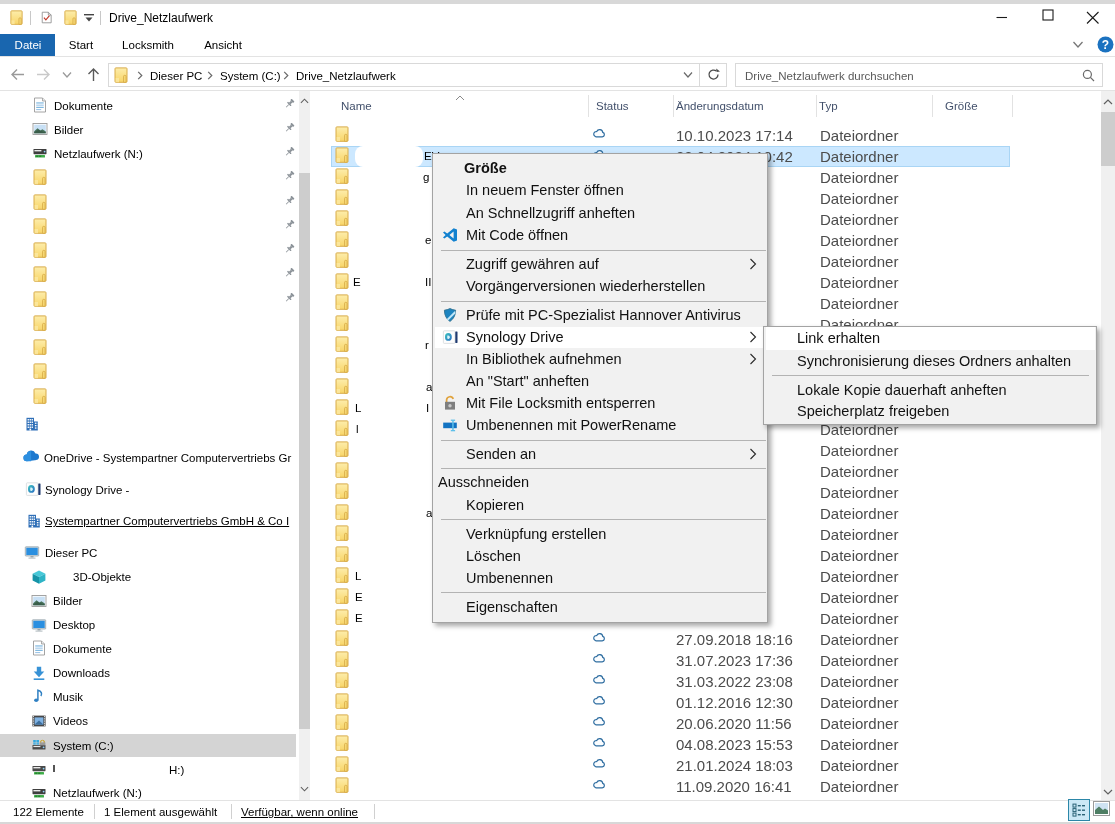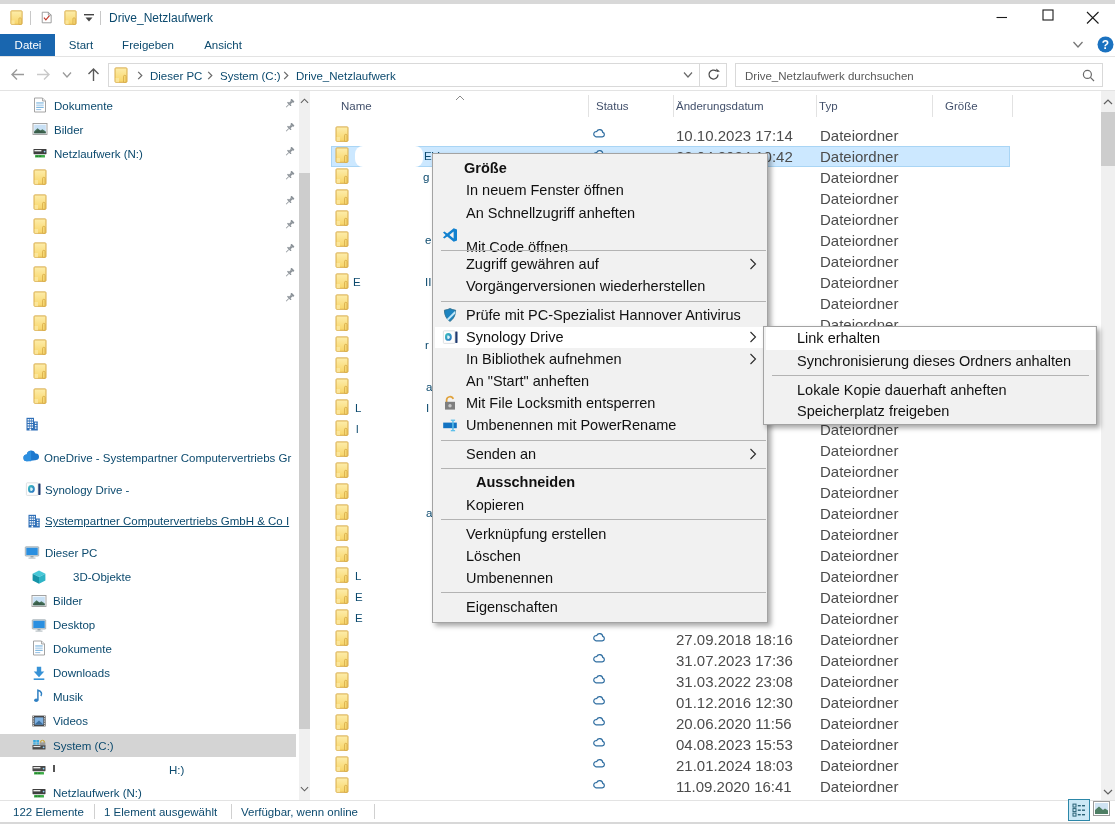--- a/index.html
+++ b/index.html
@@ -1,18 +1,18 @@
 <!DOCTYPE html>
 <html><head><meta charset="utf-8">
 <style>
 * { margin:0; padding:0; box-sizing:border-box; }
 html,body { width:1115px; height:824px; overflow:hidden; background:#fff;
   font-family:"Liberation Sans", sans-serif; }
 .a { position:absolute; }
-.txt { position:absolute; white-space:nowrap; font-size:11.5px; color:#0c4a6e; }
+.txt { position:absolute; white-space:nowrap; font-size:11.5px; color:#000000; }
 .gtxt { position:absolute; white-space:nowrap; font-size:15px; color:#4c4c4c; }
 .htxt { position:absolute; white-space:nowrap; font-size:11.5px; color:#42506b; }
 .mtxt { position:absolute; white-space:nowrap; font-size:14.5px; color:#111; }
 .sep { position:absolute; background:#b3b3b3; height:1px; }
 svg { position:absolute; overflow:visible; }
 </style></head><body>
 <svg width="0" height="0" style="position:absolute">
 <defs>
 <g id="folder">
   <linearGradient id="fg" x1="0" y1="0" x2="0" y2="1">
@@ -201,21 +201,21 @@
   </svg>
 <svg class="a" style="left:1041px;top:8px" width="14" height="14" viewBox="0 0 14 14">
     <rect x="2" y="2" width="10" height="10" fill="none" stroke="#1a1a1a" stroke-width="1.1"></rect>
   </svg>
 <svg class="a" style="left:1086px;top:11px" width="14" height="14" viewBox="0 0 14 14">
     <path d="M1,1 L12.5,12.5 M12.5,1 L1,12.5" stroke="#1a1a1a" stroke-width="1.1"></path>
   </svg>
 <div class="a" style="left:0;top:34px;width:55px;height:22px;background:#1966af"></div>
 <div class="txt" style="left:27px;top:45px;transform:translateY(-50%);color:#fff;transform:translate(-50%,-50%);left:28px">Datei</div>
 <div class="txt" style="left:81px;top:45px;transform:translateY(-50%);transform:translate(-50%,-50%)">Start</div>
-<div class="txt" style="left:148px;top:45px;transform:translateY(-50%);transform:translate(-50%,-50%)">Freigeben</div>
+<div class="txt" style="left:148px;top:45px;transform:translateY(-50%);transform:translate(-50%,-50%)">Locksmith</div>
 <div class="txt" style="left:223px;top:45px;transform:translateY(-50%);transform:translate(-50%,-50%)">Ansicht</div>
 <svg class="a" style="left:1072px;top:40px" width="12" height="9" viewBox="0 0 12 9">
     <path d="M1.5,2 L6,7 L10.5,2" fill="none" stroke="#777" stroke-width="1.3"></path>
   </svg>
 <svg class="a" style="left:1097px;top:36px" width="17" height="17" viewBox="0 0 17 17">
     <circle cx="8.5" cy="8.5" r="8" fill="#1b72c0"></circle>
     <text x="8.5" y="12.6" text-anchor="middle" font-size="12" font-weight="bold" fill="#fff" font-family="Liberation Sans">?</text>
   </svg>
 <div class="a" style="left:0;top:56px;width:1115px;height:1px;background:#e3e3e3"></div>
 <svg class="a" style="left:9px;top:67px" width="17" height="15" viewBox="0 0 17 15">
@@ -668,21 +668,21 @@
   </svg>
 <div class="a" style="left:1101px;top:112px;width:14px;height:54px;background:#cdcdcd"></div>
 <svg class="a" style="left:1103px;top:789px" width="10" height="6" viewBox="0 0 10 6">
     <path d="M1,1 L5,5 L9,1" fill="none" stroke="#606060" stroke-width="1.2"></path>
   </svg>
 <div class="a" style="left:432px;top:153px;width:336px;height:470px;background:#f1f1f1;border:1px solid #a3a3a3;box-shadow:3px 3px 5px rgba(0,0,0,0.35)"></div>
 <div class="a" style="left:435px;top:327px;width:330px;height:21px;background:#fff"></div>
 <div class="mtxt" style="left:464px;top:167.5px;transform:translateY(-50%);font-weight:bold;">Größe</div>
 <div class="mtxt" style="left:466px;top:190px;transform:translateY(-50%);">In neuem Fenster öffnen</div>
 <div class="mtxt" style="left:466px;top:212.5px;transform:translateY(-50%);">An Schnellzugriff anheften</div>
-<div class="mtxt" style="left:466px;top:235px;transform:translateY(-50%);margin-top:12px;">Mit Code öffnen</div>
+<div class="mtxt" style="left:466px;top:235px;transform:translateY(-50%);">Mit Code öffnen</div>
 <svg class="a" style="left:442px;top:227px" width="16" height="16" viewBox="0 0 16 16">
     <use href="#vscode"></use>
   </svg>
 <div class="mtxt" style="left:466px;top:264.2px;transform:translateY(-50%);">Zugriff gewähren auf</div>
 <svg class="a" style="left:749px;top:258.2px" width="8" height="12" viewBox="0 0 8 12">
     <path d="M1.5,1 L6.5,6 L1.5,11" fill="none" stroke="#2a2a2a" stroke-width="1.1"></path>
   </svg>
 <div class="mtxt" style="left:466px;top:286px;transform:translateY(-50%);">Vorgängerversionen wiederherstellen</div>
 <div class="mtxt" style="left:466px;top:315px;transform:translateY(-50%);">Prüfe mit PC-Spezialist Hannover Antivirus</div>
 <svg class="a" style="left:442px;top:307px" width="16" height="16" viewBox="0 0 16 16">
@@ -705,21 +705,21 @@
     <use href="#lock"></use>
   </svg>
 <div class="mtxt" style="left:466px;top:425px;transform:translateY(-50%);">Umbenennen mit PowerRename</div>
 <svg class="a" style="left:442px;top:417px" width="16" height="16" viewBox="0 0 16 16">
     <use href="#prename"></use>
   </svg>
 <div class="mtxt" style="left:466px;top:453.8px;transform:translateY(-50%);">Senden an</div>
 <svg class="a" style="left:749px;top:447.8px" width="8" height="12" viewBox="0 0 8 12">
     <path d="M1.5,1 L6.5,6 L1.5,11" fill="none" stroke="#2a2a2a" stroke-width="1.1"></path>
   </svg>
-<div class="mtxt" style="left:476px;top:482.4px;transform:translateY(-50%);font-weight:bold;">Ausschneiden</div>
+<div class="mtxt" style="left:438px;top:482.4px;transform:translateY(-50%);">Ausschneiden</div>
 <div class="mtxt" style="left:466px;top:504.5px;transform:translateY(-50%);">Kopieren</div>
 <div class="mtxt" style="left:466px;top:534px;transform:translateY(-50%);">Verknüpfung erstellen</div>
 <div class="mtxt" style="left:466px;top:555.8px;transform:translateY(-50%);">Löschen</div>
 <div class="mtxt" style="left:466px;top:577.9px;transform:translateY(-50%);">Umbenennen</div>
 <div class="mtxt" style="left:466px;top:606.8px;transform:translateY(-50%);">Eigenschaften</div>
 <div class="sep" style="left:441px;top:250.4px;width:325px"></div>
 <div class="sep" style="left:441px;top:300.5px;width:325px"></div>
 <div class="sep" style="left:441px;top:439.5px;width:325px"></div>
 <div class="sep" style="left:441px;top:468.3px;width:325px"></div>
 <div class="sep" style="left:441px;top:519.2px;width:325px"></div>
@@ -729,21 +729,21 @@
 <div class="mtxt" style="left:797px;top:338.3px;transform:translateY(-50%);">Link erhalten</div>
 <div class="mtxt" style="left:797px;top:361.3px;transform:translateY(-50%);">Synchronisierung dieses Ordners anhalten</div>
 <div class="sep" style="left:772px;top:374.7px;width:317px"></div>
 <div class="mtxt" style="left:797px;top:389.7px;transform:translateY(-50%);">Lokale Kopie dauerhaft anheften</div>
 <div class="mtxt" style="left:797px;top:411px;transform:translateY(-50%);">Speicherplatz freigeben</div>
 <div class="a" style="left:0;top:800px;width:1115px;height:1px;background:#e3e3e3"></div>
 <div class="txt" style="left:13px;top:812px;transform:translateY(-50%);">122 Elemente</div>
 <div class="a" style="left:94px;top:804px;width:1px;height:15px;background:#d0d0d0"></div>
 <div class="txt" style="left:104px;top:812px;transform:translateY(-50%);">1 Element ausgewählt</div>
 <div class="a" style="left:231px;top:804px;width:1px;height:15px;background:#d0d0d0"></div>
-<div class="txt" style="left:241px;top:812px;transform:translateY(-50%);">Verfügbar, wenn online</div>
+<div class="txt" style="left:241px;top:812px;transform:translateY(-50%);text-decoration:underline;">Verfügbar, wenn online</div>
 <div class="a" style="left:374px;top:804px;width:1px;height:15px;background:#d0d0d0"></div>
 <div class="a" style="left:1068px;top:799px;width:22px;height:22px;background:#cbe8f6;border:1px solid #2c87a8"></div>
 <svg class="a" style="left:1072px;top:803px" width="14" height="14" viewBox="0 0 14 14">
 <g stroke="#2a6276" fill="none" stroke-width="1">
 <rect x="1" y="1.1" width="3" height="3"></rect>
       <rect x="1" y="5.6" width="3" height="3"></rect>
       <rect x="1" y="10.1" width="3" height="3"></rect>
 </g>
 <g fill="#2a6276">
 <rect x="5.8" y="2" width="3" height="1.4"></rect>

